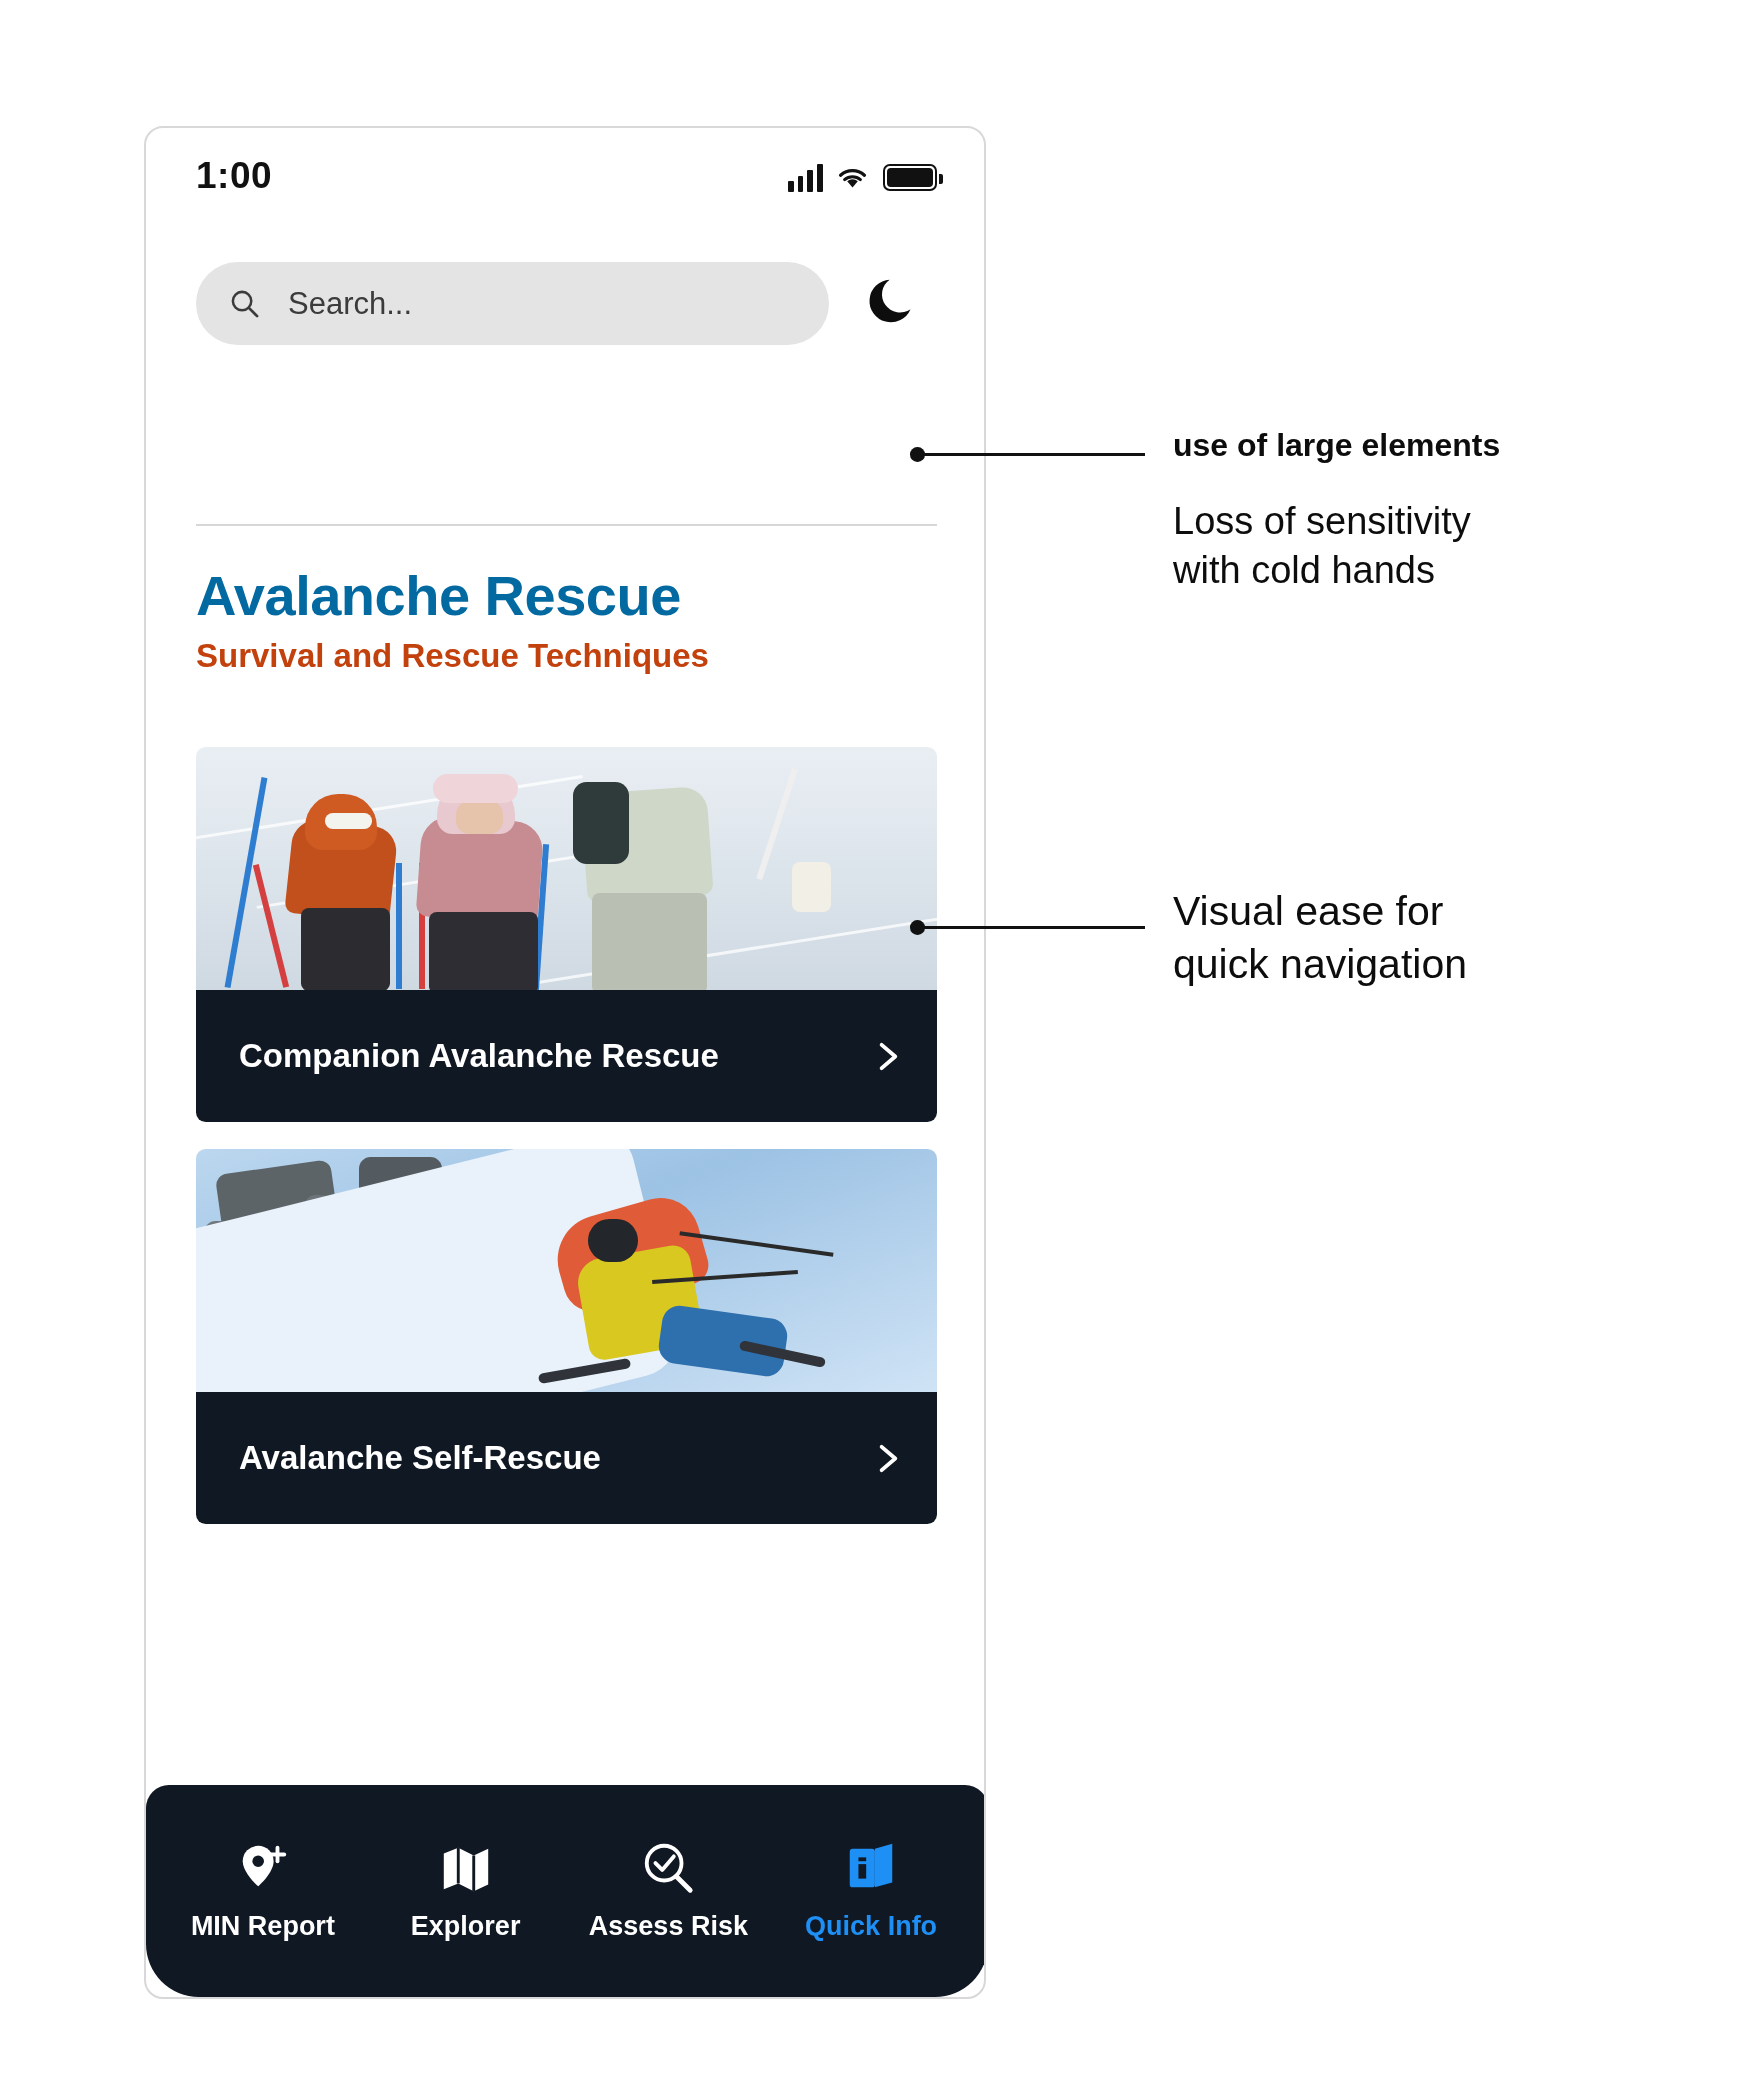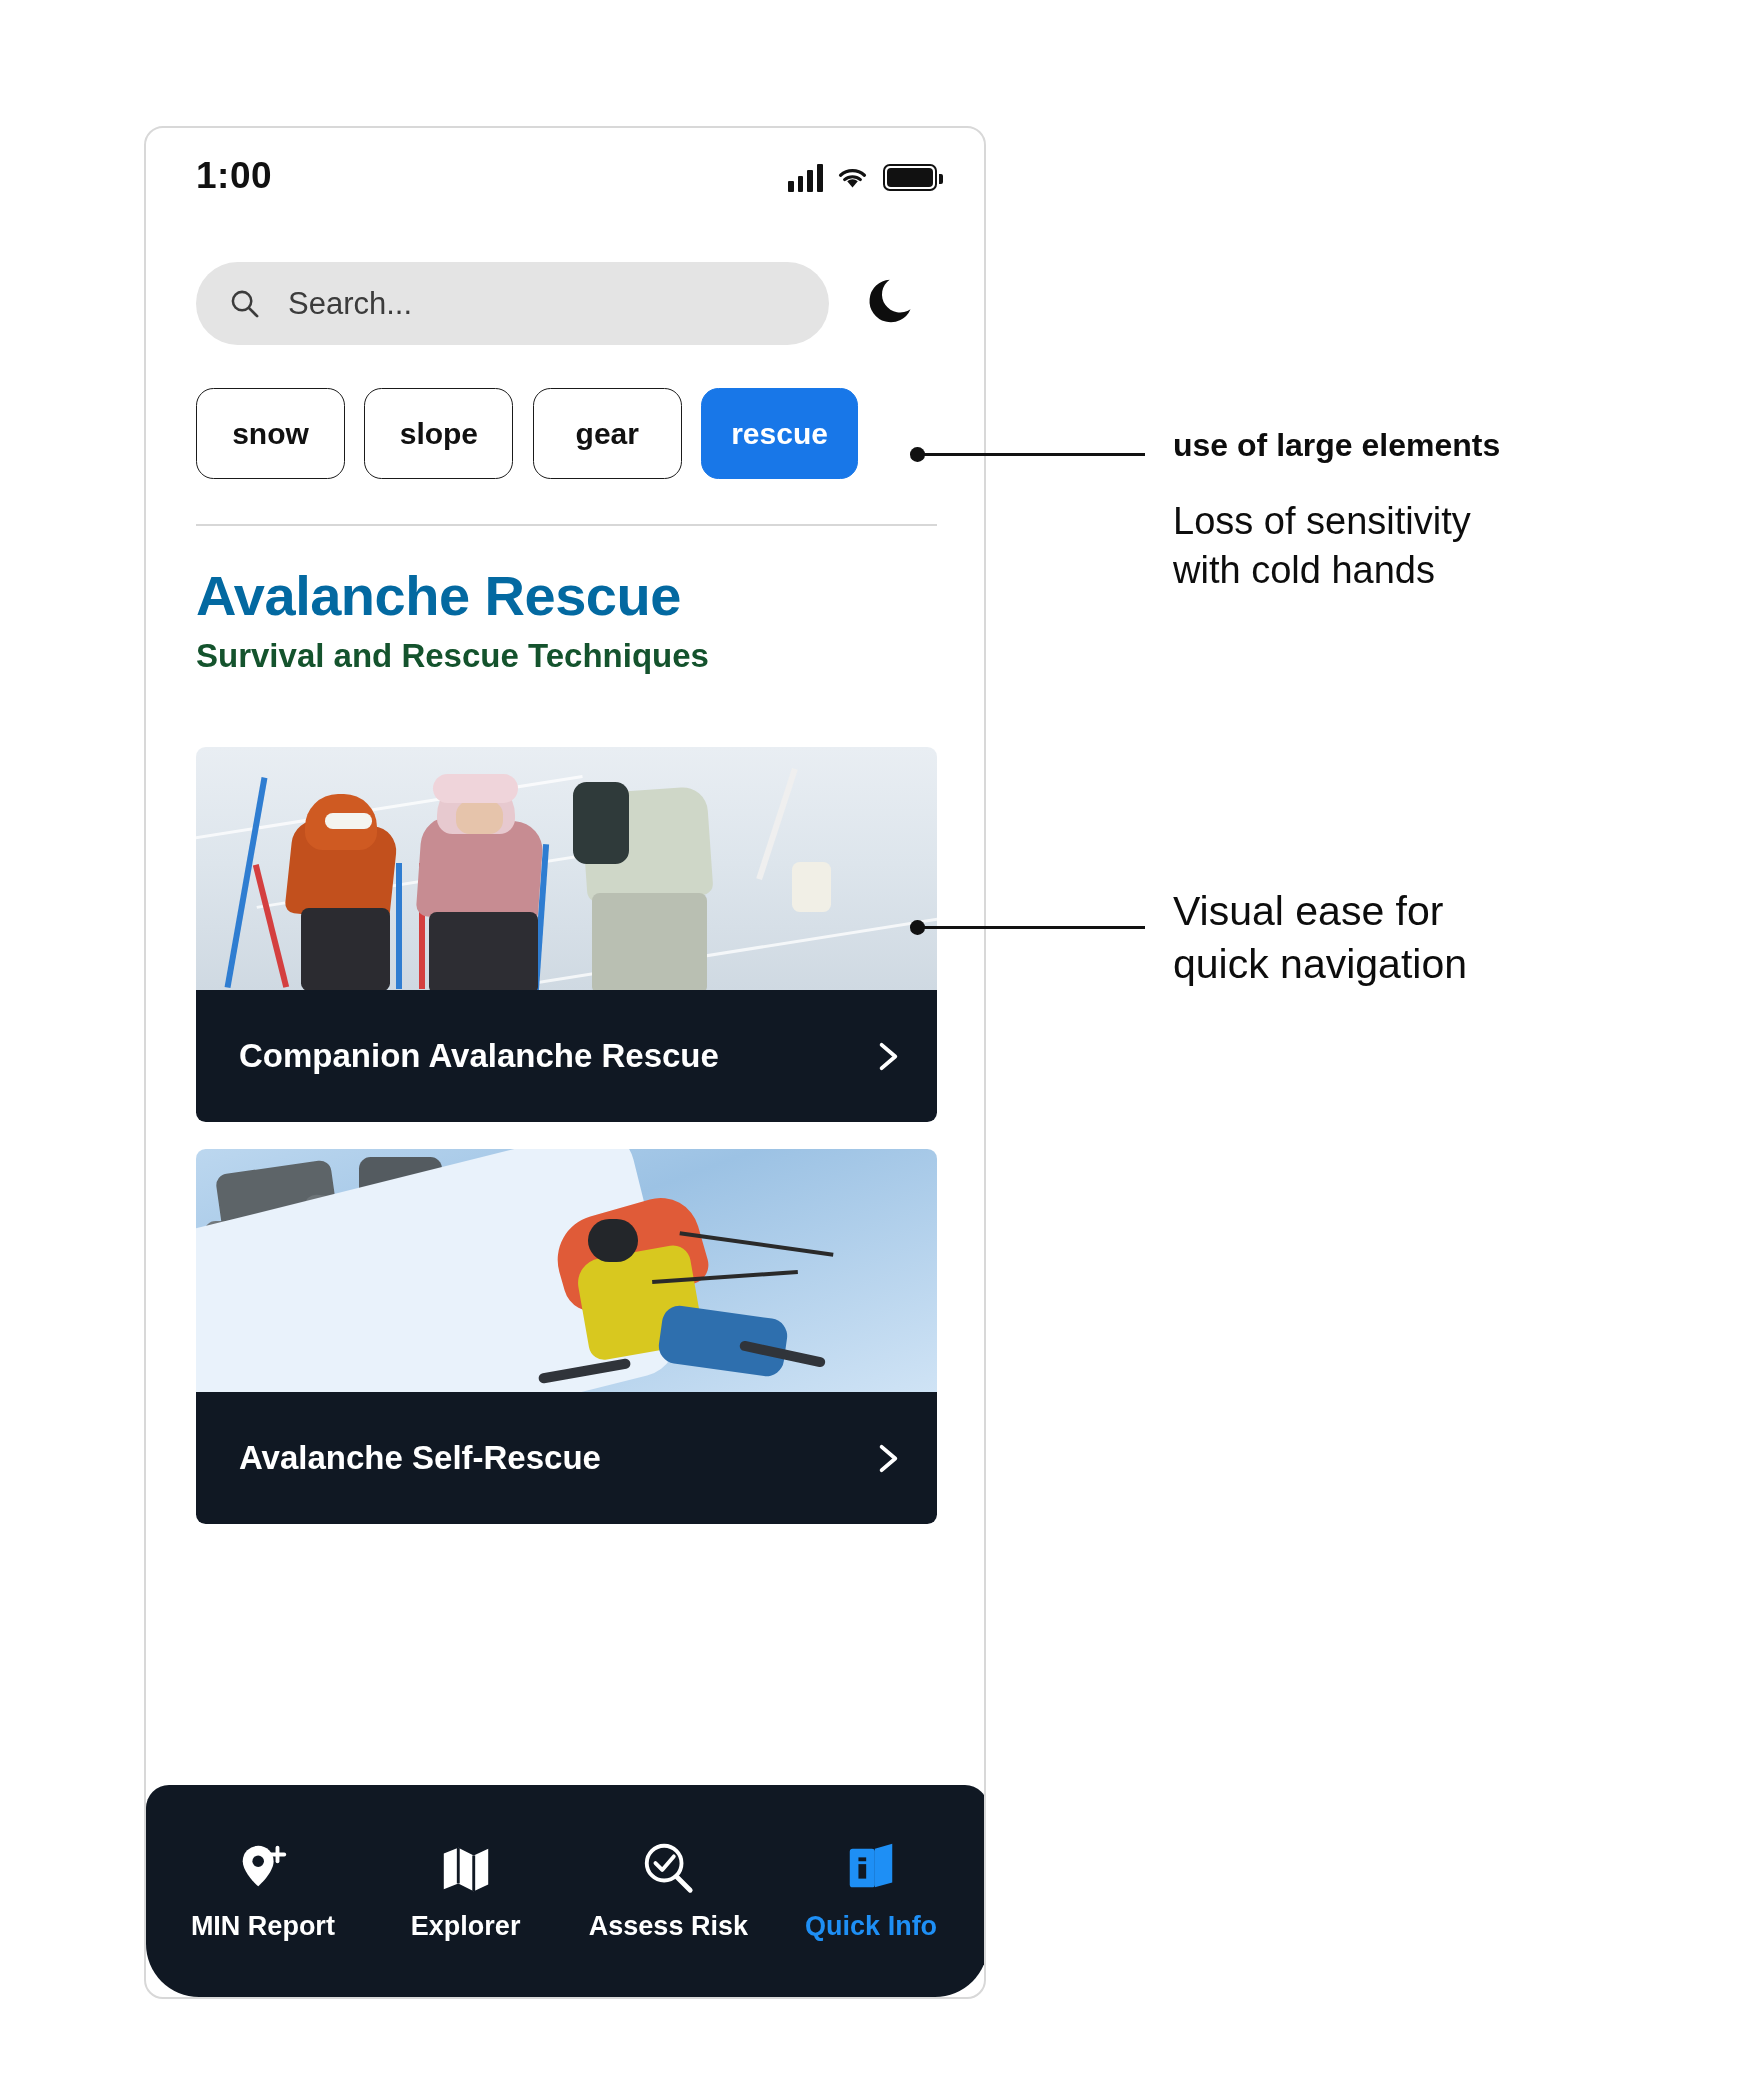--- a/index.html
+++ b/index.html
@@ -195,21 +195,21 @@
     font-weight: 700;
     color: #0369a1;
     letter-spacing: -0.5px;
   }
   #page-subtitle {
     position: absolute;
     left: 50px;
     top: 509px;
     font-size: 33px;
     font-weight: 700;
-    color: #14532d;
+    color: #c2410c;
   }
 
   
   .card {
     position: absolute;
     left: 50px;
     width: 741px;
     border-radius: 9.7px;
     overflow: hidden;
     cursor: pointer;
@@ -407,34 +407,20 @@
       </span>
       <input id="search-input" type="text" placeholder="Search..." style="">
     </div>
     <div id="moon-icon">
       <svg viewBox="0 0 66 66" width="64" height="64">
         <path d="M49 42.5 A22 22 0 1 1 27.5 12 A17.5 17.5 0 0 0 49 42.5 Z" fill="#0d0d0d"></path>
       </svg>
     </div>
   </div>
 
-  <div id="chips">
-    <div class="chip">
-        <span>snow</span>
-      </div>
-    <div class="chip">
-        <span>slope</span>
-      </div>
-    <div class="chip">
-        <span>gear</span>
-      </div>
-    <div class="chip active">
-        <span>rescue</span>
-      </div>
-  </div>
 
   <div id="divider"></div>
 
   <div id="page-title">Avalanche Rescue</div>
   <div id="page-subtitle">Survival and Rescue Techniques</div>
 
   <div class="card" id="card-0">
     <div class="card-photo photo-rescue">
       <div class="snowline" style="left:-19.4px; top:60px; width:408px;"></div>
       <div class="snowline" style="left:58px; top:124px; width:446px;"></div>

